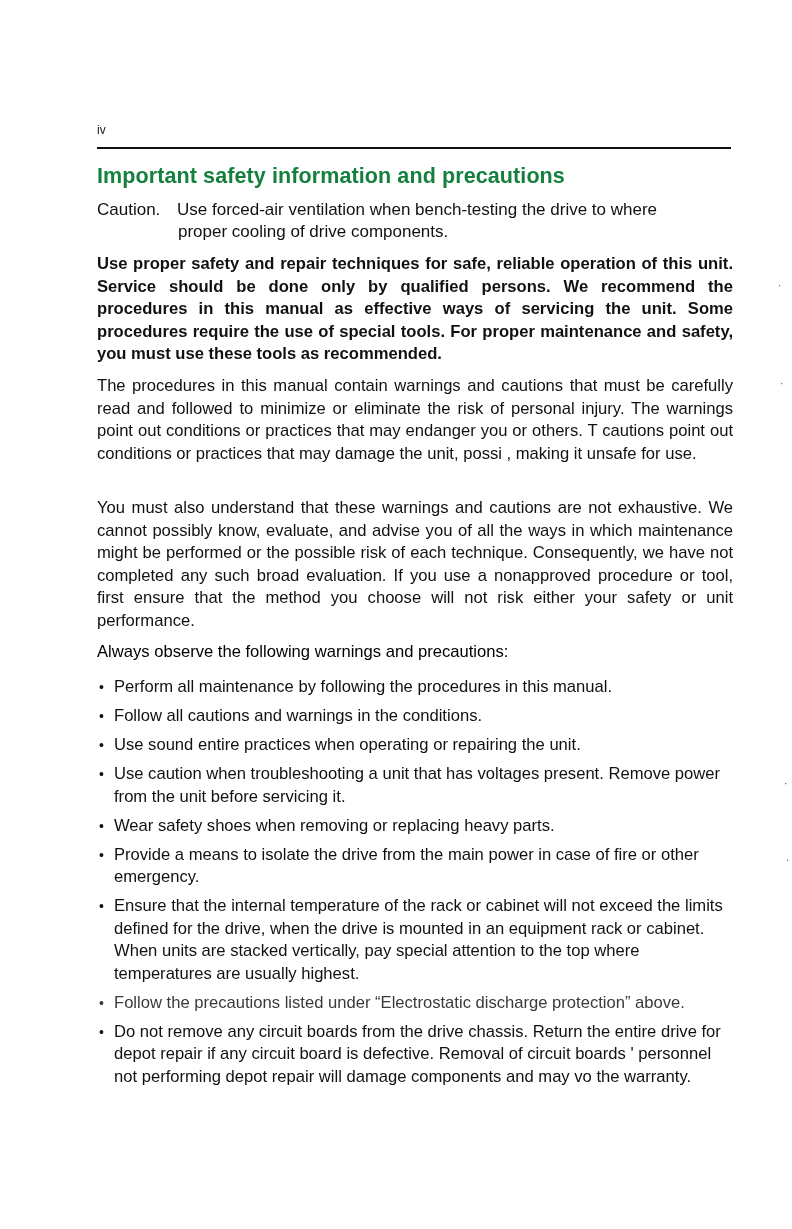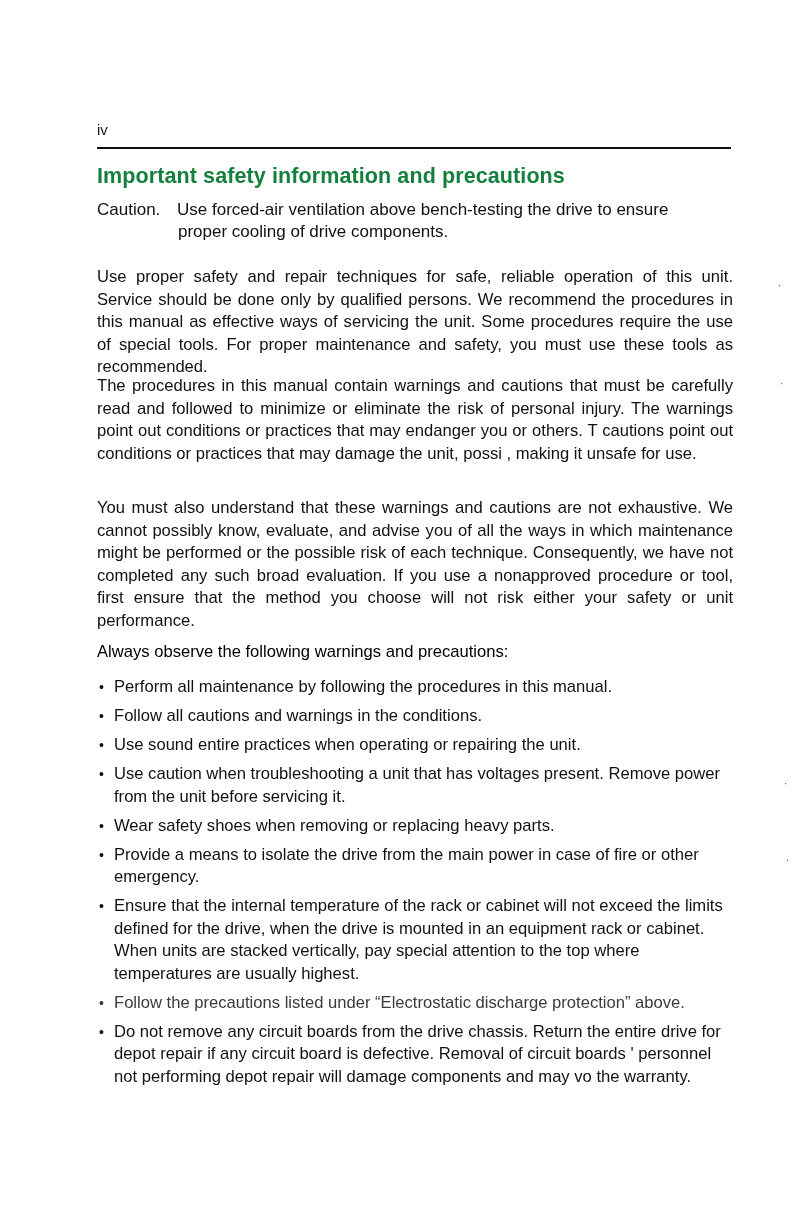--- a/index.html
+++ b/index.html
@@ -18,21 +18,21 @@
   .page {
     position: absolute;
     left: 97px;
     top: 0;
     width: 636px;
   }
   .page-number {
     position: absolute;
     top: 121px;
     left: 0;
-    font-size: 15px;
+    font-size: 12px;
     line-height: 18px;
     color: #1a1a1a;
   }
   .rule {
     position: absolute;
     top: 147px;
     left: 0;
     width: 634px;
     height: 2px;
     background: #111111;
@@ -70,21 +70,21 @@
   }
   .body {
     position: absolute;
     left: 0;
     width: 636px;
     font-size: 16.6px;
     line-height: 22.5px;
     text-align: justify;
     margin: 0;
   }
-  .p1 { top: 266px; }
+  .p1 { top: 253px; font-weight: bold; }
   .p2 { top: 375px; }
   .p3 { top: 497px; }
   .p4 { top: 641px; color: #000000; }
   .bullets {
     position: absolute;
     left: 0;
     top: 676px;
     width: 636px;
     margin: 0;
     padding: 0;
@@ -114,21 +114,21 @@
 </head>
 <body>
 
 <div class="page">
   <div class="page-number">iv</div>
   <div class="rule"></div>
 
   <h1 class="title">Important safety information and precautions</h1>
 
   <div class="caution">
-    <span class="label">Caution.</span><span class="text">Use forced-air ventilation above bench-testing the drive to ensure</span>
+    <span class="label">Caution.</span><span class="text">Use forced-air ventilation when bench-testing the drive to where</span>
     <span class="cont">proper cooling of drive components.</span>
   </div>
 
   <p class="body p1">Use proper safety and repair techniques for safe, reliable operation of this unit. Service should be done only by qualified persons. We recommend the procedures in this manual as effective ways of servicing the unit. Some procedures require the use of special tools. For proper maintenance and safety, you must use these tools as recommended.</p>
   <p class="body p2">The procedures in this manual contain warnings and cautions that must be carefully read and followed to minimize or eliminate the risk of personal injury. The warnings point out conditions or practices that may endanger you or others. T cautions point out conditions or practices that may damage the unit, possi , making it unsafe for use.</p>
   <p class="body p3">You must also understand that these warnings and cautions are not exhaustive. We cannot possibly know, evaluate, and advise you of all the ways in which maintenance might be performed or the possible risk of each technique. Consequently, we have not completed any such broad evaluation. If you use a nonapproved procedure or tool, first ensure that the method you choose will not risk either your safety or unit performance.</p>
   <p class="body p4">Always observe the following warnings and precautions:</p>
 
   <ul class="bullets">
     <li>

